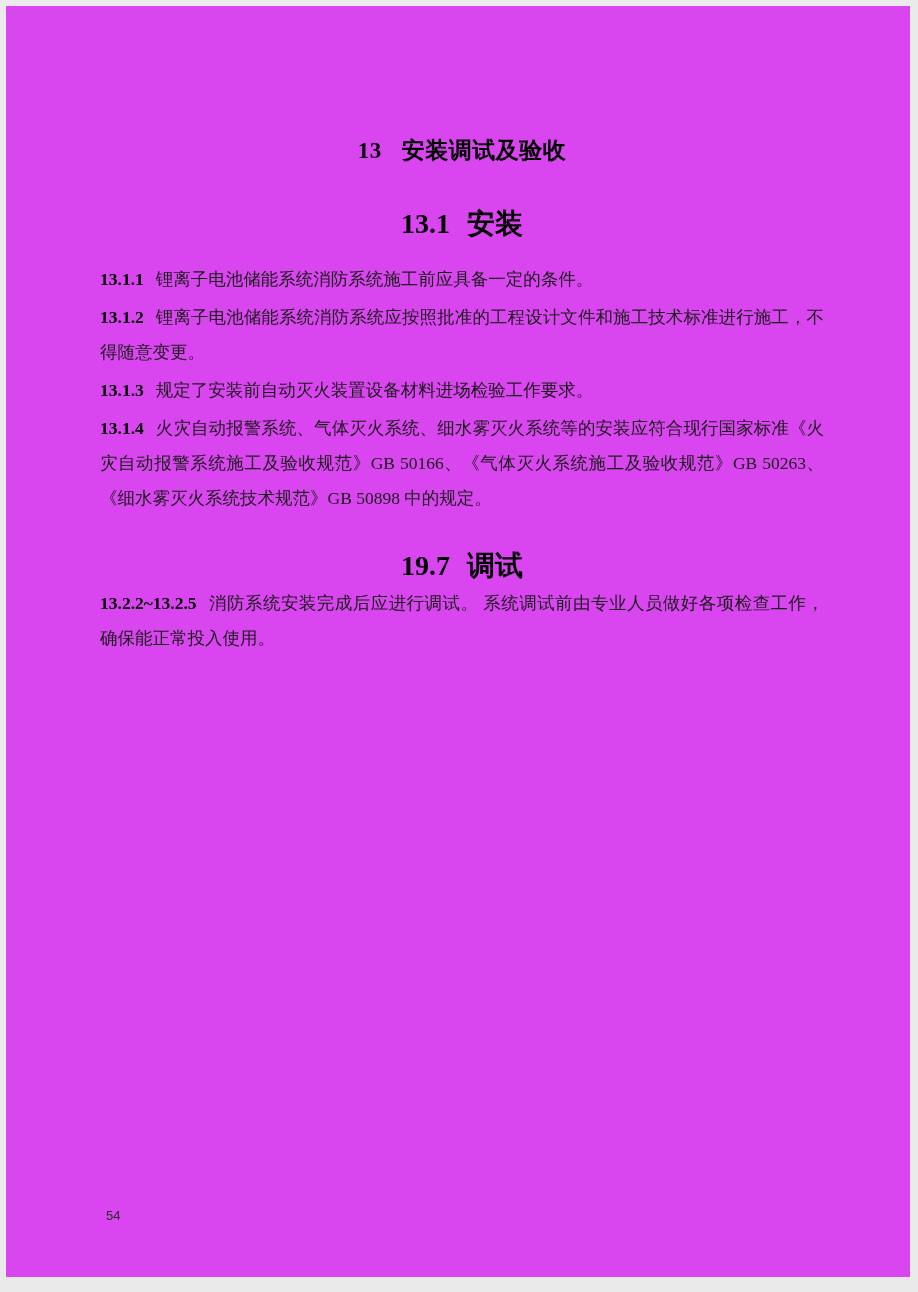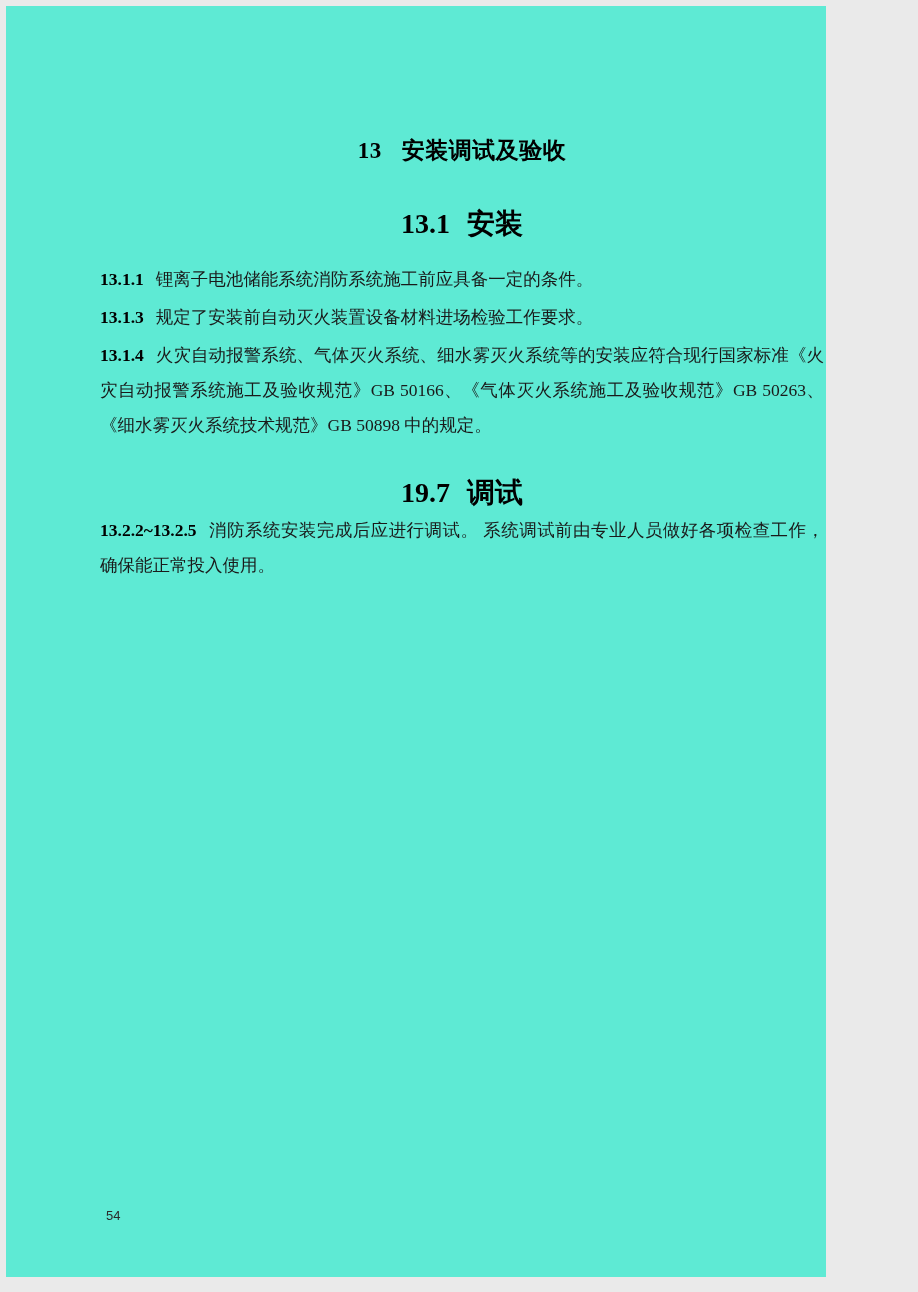--- a/index.html
+++ b/index.html
@@ -10,23 +10,23 @@
   body {
     width: 918px;
     height: 1292px;
     overflow: hidden;
     font-family: "Liberation Serif", "DejaVu Serif", serif;
   }
   .page {
     position: absolute;
     left: 6px;
     top: 6px;
-    width: 820px;
+    width: 904px;
     height: 1271px;
-    background: #5eead4;
+    background: #d946ef;
     box-sizing: border-box;
   }
   .content {
     position: absolute;
     left: 94px;
     top: 0;
     width: 724px;
   }
 
   
@@ -98,20 +98,23 @@
     </h1>
 
     <h2 class="section-title sec-13-1">
       <span class="num">13.1</span><span>安装</span>
     </h2>
 
     <p class="para first-para">
       <span class="label">13.1.1</span><span>锂离子电池储能系统消防系统施工前应具备一定的条件。</span>
     </p>
 
+    <p class="para gap-para">
+      <span class="label">13.1.2</span><span>锂离子电池储能系统消防系统应按照批准的工程设计文件和施工技术标准进行施工，不得随意变更。</span>
+    </p>
 
     <p class="para gap-para">
       <span class="label">13.1.3</span><span>规定了安装前自动灭火装置设备材料进场检验工作要求。</span>
     </p>
 
     <p class="para gap-para">
       <span class="label">13.1.4</span><span>火灾自动报警系统、气体灭火系统、细水雾灭火系统等的安装应符合现行国家标准《火灾自动报警系统施工及验收规范》GB 50166、《气体灭火系统施工及验收规范》GB 50263、《细水雾灭火系统技术规范》GB 50898 中的规定。</span>
     </p>
 
     <h2 class="section-title sec-13-2">

